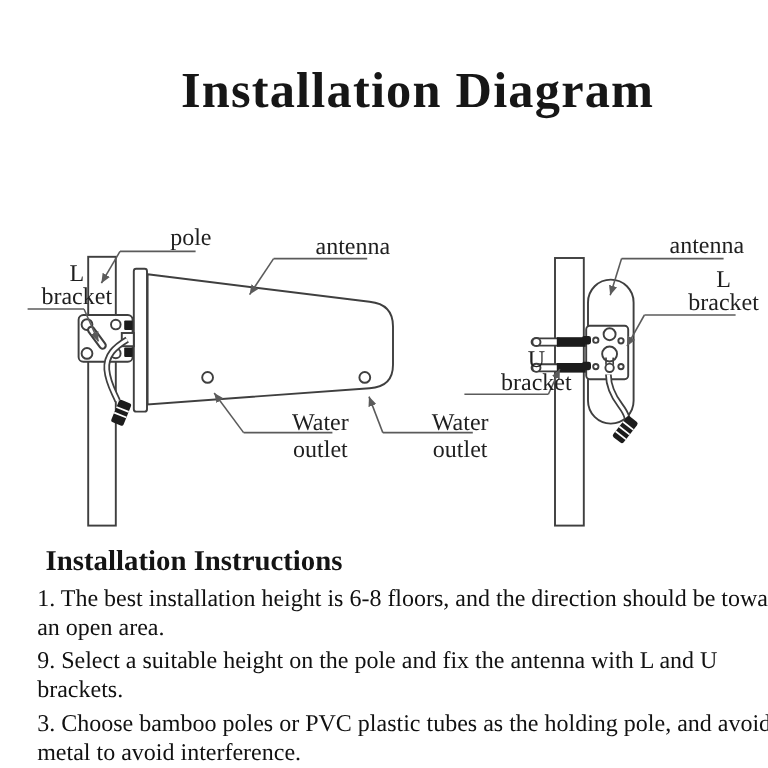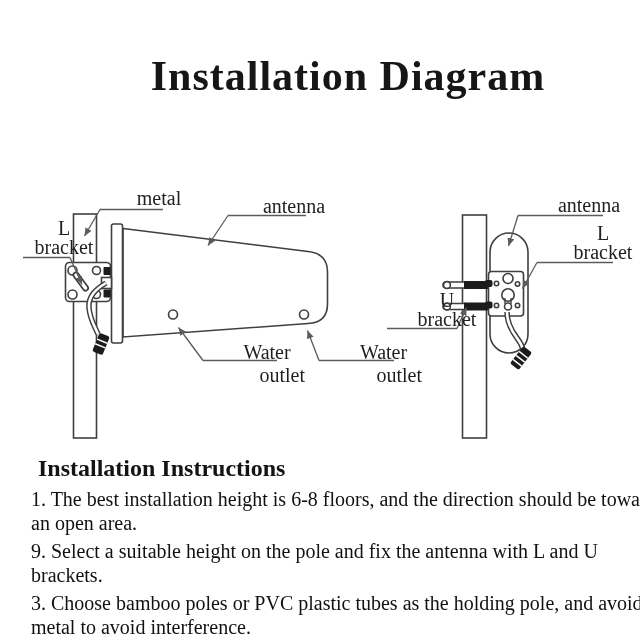--- a/index.html
+++ b/index.html
@@ -5,21 +5,21 @@
   html,body{margin:0;padding:0;background:#ffffff;}
   .page{position:relative;width:640px;height:640px;background:#fff;overflow:hidden;
         font-family:"Liberation Serif","DejaVu Serif",serif;color:#1c1c1c;}
   .abs{position:absolute;padding-left:28px;}
   .title{left:0;top:52px;width:640px;text-align:center;font-size:42px;font-weight:600;
          letter-spacing:1px;color:#161616;}
   .dlabel{font-size:20px;color:#1f1f1f;text-align:center;line-height:18.5px;}
   .dlabel span{display:block;}
   .dlabel.single{line-height:20px;}
   .dlabel.water{line-height:22px;}
-  .water span:last-child{margin-top:1px;text-align:right;}
+  .water span:last-child{margin-top:1px;}
   .instr-head{left:10px;top:455px;font-size:24px;font-weight:600;color:#141414;}
   .instr-body{left:3px;top:487px;width:634px;font-size:20px;color:#111;}
   .instr-body p{margin:0 0 4px 0;line-height:24px;}
   svg{position:absolute;left:0;top:0;}
   .ln{stroke:#3f3f3f;stroke-width:1.6;fill:none;}
   .fillw{fill:#ffffff;}
   .leader{stroke:#5b5b5b;stroke-width:1.3;fill:none;}
   .blackpart{fill:#1c1c1c;stroke:none;}
 </style>
 </head>
@@ -135,21 +135,21 @@
         <path class="leader" d="M537,262.5 L522.5,288.5" marker-end="url(#arrow)"></path>
 
         <line class="leader" x1="387" y1="328.5" x2="457" y2="328.5"></line>
         <path class="leader" d="M457,328.5 L466.5,307.5" marker-end="url(#arrow)"></path>
       </g>
     </g>
   </svg>
 
   <div class="abs title">Installation Diagram</div>
 
-  <div class="abs dlabel single" style="left:98px;top:188px;width:66px;">metal</div>
+  <div class="abs dlabel single" style="left:98px;top:188px;width:66px;">pole</div>
 
   <div class="abs dlabel" style="left:0px;top:219px;width:72px;">
     <span>L</span>
     <span>bracket</span>
   </div>
 
   <div class="abs dlabel single" style="left:226px;top:196px;width:80px;">antenna</div>
 
   <div class="abs dlabel water" style="left:201px;top:341px;width:76px;">
     <span>Water</span>

